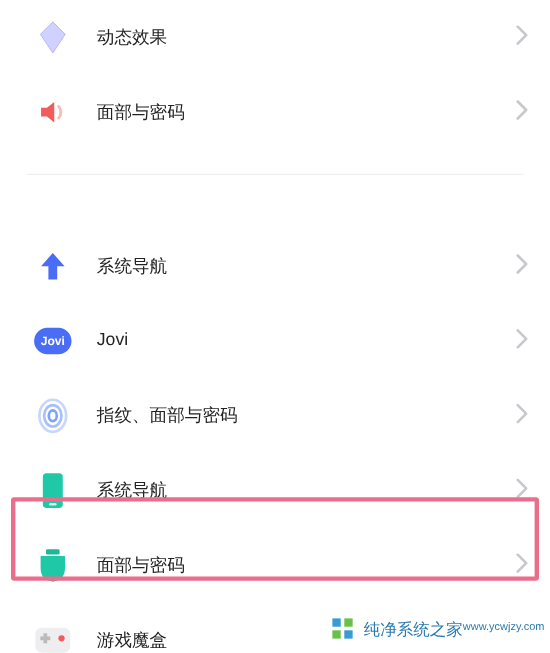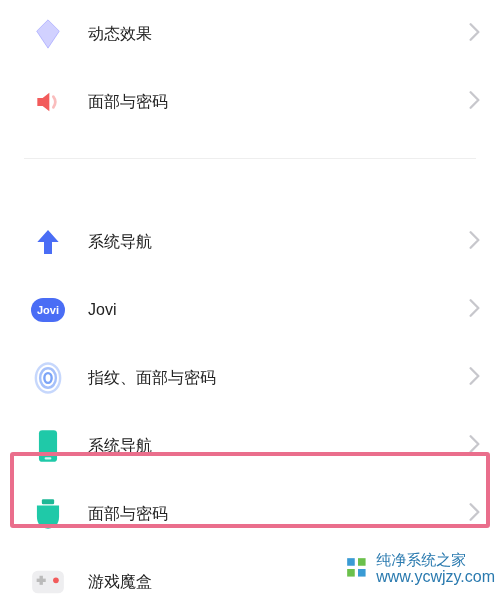--- a/index.html
+++ b/index.html
@@ -75,26 +75,26 @@
     .wm-logo {
       width: 26px;
       height: 26px;
     }
     .wm-text1 {
       font-size: 15px;
       color: #2a7aaf;
       font-weight: 500;
     }
     .wm-text2 {
-      font-size: 16px;
+      font-size: 10px;
       color: #2a7aaf;
     }
     .wm-stack {
       display: flex;
-      flex-direction: column;
+      flex-direction: row;
       line-height: 1.1;
     }
   </style>
 </head>
 <body>
 
 <div class="settings-list">
 
   <div class="row">
     <span class="icon-wrap">

